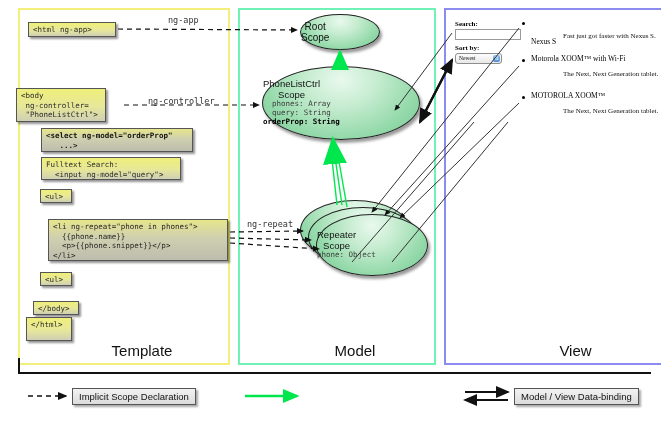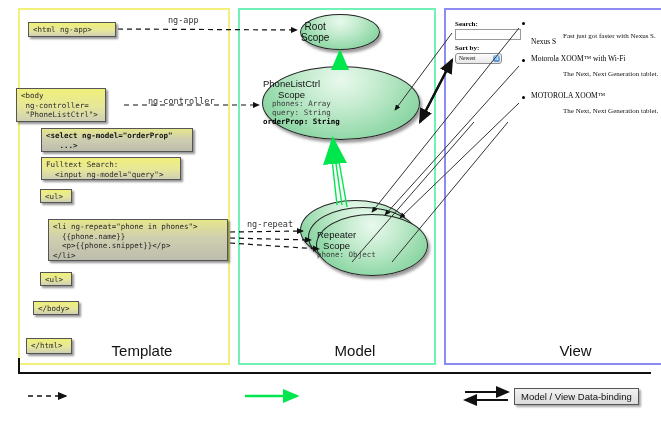--- a/index.html
+++ b/index.html
@@ -221,21 +221,21 @@
 
   <div class="code-box grey" style="left:48px; top:219px; width:180px; height:42px;">&lt;li ng-repeat="phone in phones"&gt;
   {{phone.name}}
   &lt;p&gt;{{phone.snippet}}&lt;/p&gt;
 &lt;/li&gt;</div>
 
   <div class="code-box" style="left:40px; top:272px; width:32px; height:14px;">&lt;ul&gt;</div>
 
   <div class="code-box" style="left:33px; top:301px; width:46px; height:14px;">&lt;/body&gt;</div>
 
-  <div class="code-box" style="left:26px; top:338px; width:46px; height:16px;">&lt;/html&gt;</div>
+  <div class="code-box" style="left:26px; top:317px; width:46px; height:24px;">&lt;/html&gt;</div>
 
   <div class="scope" style="left:300px; top:14px; width:80px; height:36px;">
     <div class="title" style="font-size:10px; white-space:pre-line;">Root
 Scope</div>
   </div>
 
   <div class="scope" style="left:262px; top:66px; width:158px; height:74px;">
     <div class="title" style="font-size:9.5px; white-space:pre-line;">PhoneListCtrl
 Scope</div>
     <div class="props" style="font-size:7.5px;">
@@ -351,15 +351,16 @@
     </g>
     <g>
       <line x1="465" y1="392" x2="508" y2="392" stroke="#111" stroke-width="2" marker-end="url(#arrow-black)"></line>
       <line x1="508" y1="400" x2="465" y2="400" stroke="#111" stroke-width="2" marker-end="url(#arrow-black)"></line>
     </g>
   </svg>
 
   <div id="legend-tick"></div>
   <div id="legend-rule"></div>
 
+  <div class="legend-box" style="left:72px; top:388px;">Implicit Scope Declaration</div>
   <div class="legend-box" style="left:514px; top:388px;">Model / View Data-binding</div>
 
 </div>
 
 </body></html>

